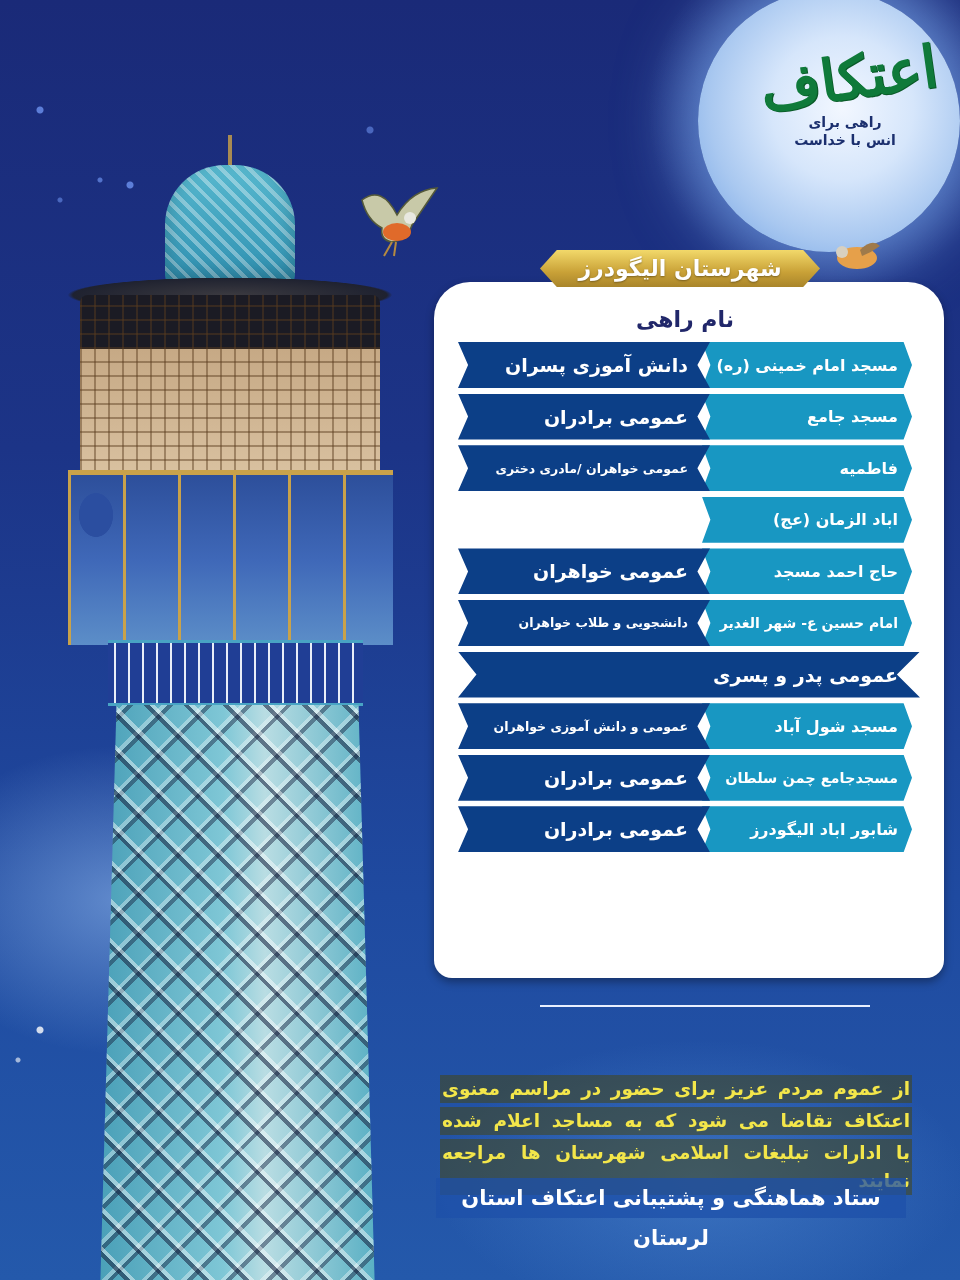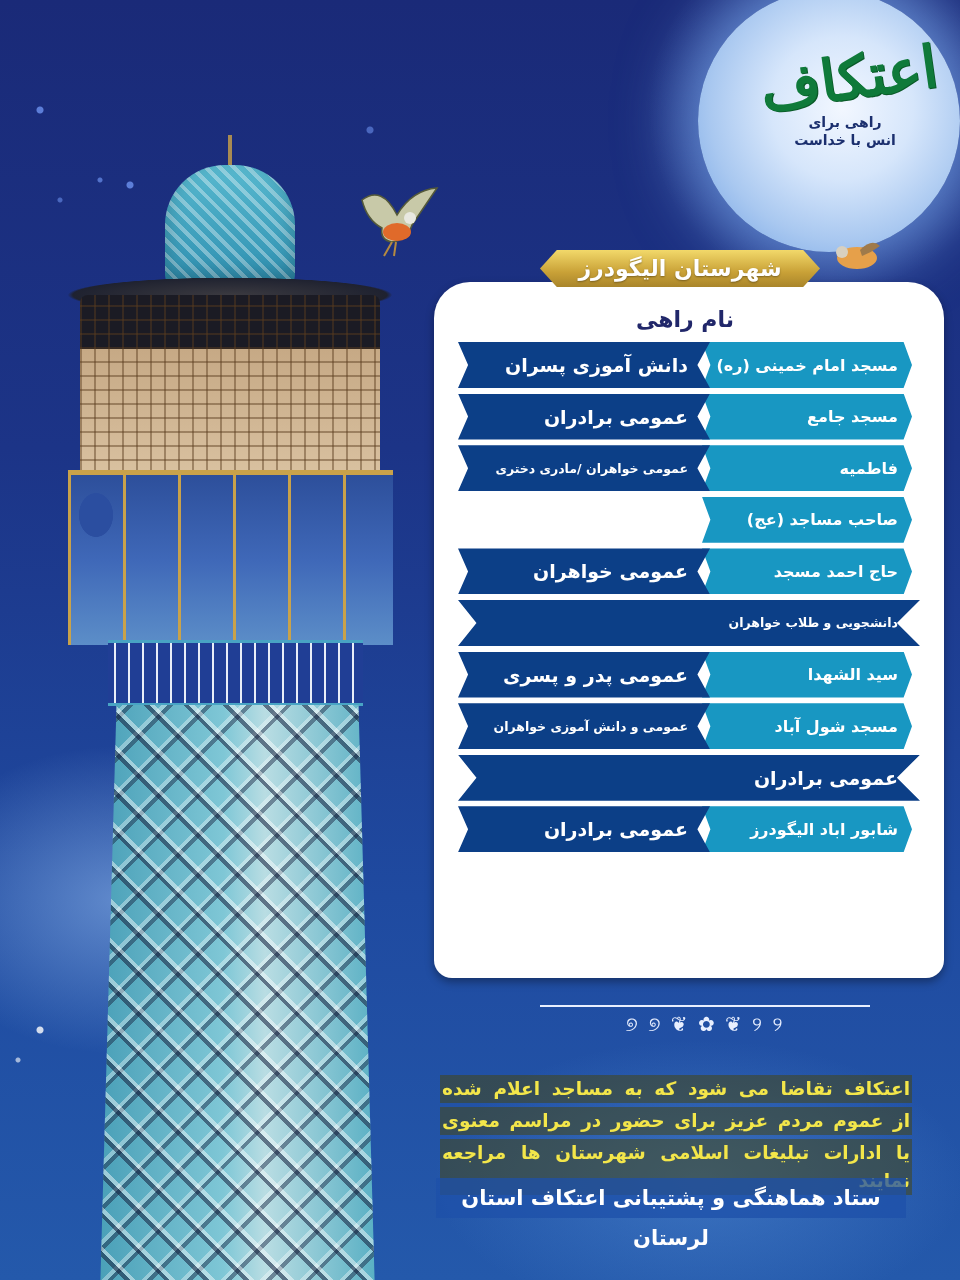--- a/index.html
+++ b/index.html
@@ -148,50 +148,50 @@
   </div>
   <div class="row">
     <div class="cell-name">مسجد جامع</div>
     <div class="cell-type">عمومی برادران</div>
   </div>
   <div class="row">
     <div class="cell-name">فاطمیه</div>
     <div class="cell-type small">عمومی خواهران /مادری دختری</div>
   </div>
   <div class="row">
-    <div class="cell-name">صاحب مساجد (عج)</div>
+    <div class="cell-name">اباد الزمان (عج)</div>
   </div>
   <div class="row">
     <div class="cell-name">حاج احمد مسجد</div>
     <div class="cell-type">عمومی خواهران</div>
   </div>
   <div class="row">
+    <div class="cell-name" style="font-size:14px">امام حسین ع- شهر الغدیر</div>
     <div class="cell-type small">دانشجویی و طلاب خواهران</div>
   </div>
   <div class="row">
-    <div class="cell-name">سید الشهدا</div>
     <div class="cell-type">عمومی پدر و پسری</div>
   </div>
   <div class="row">
     <div class="cell-name">مسجد شول آباد</div>
     <div class="cell-type small">عمومی و دانش آموزی خواهران</div>
   </div>
   <div class="row">
+    <div class="cell-name" style="font-size:14.5px">مسجدجامع چمن سلطان</div>
     <div class="cell-type">عمومی برادران</div>
   </div>
   <div class="row">
     <div class="cell-name">شابور اباد الیگودرز</div>
     <div class="cell-type">عمومی برادران</div>
   </div>
 </div>
 
 <div class="ornament">
   <div class="line"></div>
-  <div class="curls">୭ ୭ ❦ ✿ ❦ ୨ ୨</div>
 </div>
 
 <div class="notice">
+  <span class="notice-line">از عموم مردم عزیز برای حضور در مراسم معنوی</span>
   <span class="notice-line">اعتکاف تقاضا می شود که به مساجد اعلام شده</span>
-  <span class="notice-line">از عموم مردم عزیز برای حضور در مراسم معنوی</span>
   <span class="notice-line">یا ادارات تبلیغات اسلامی شهرستان ها مراجعه نمایند</span>
 </div>
 
 <div class="footer-org">ستاد هماهنگی و پشتیبانی اعتکاف استان لرستان</div>
 
 </body></html>

